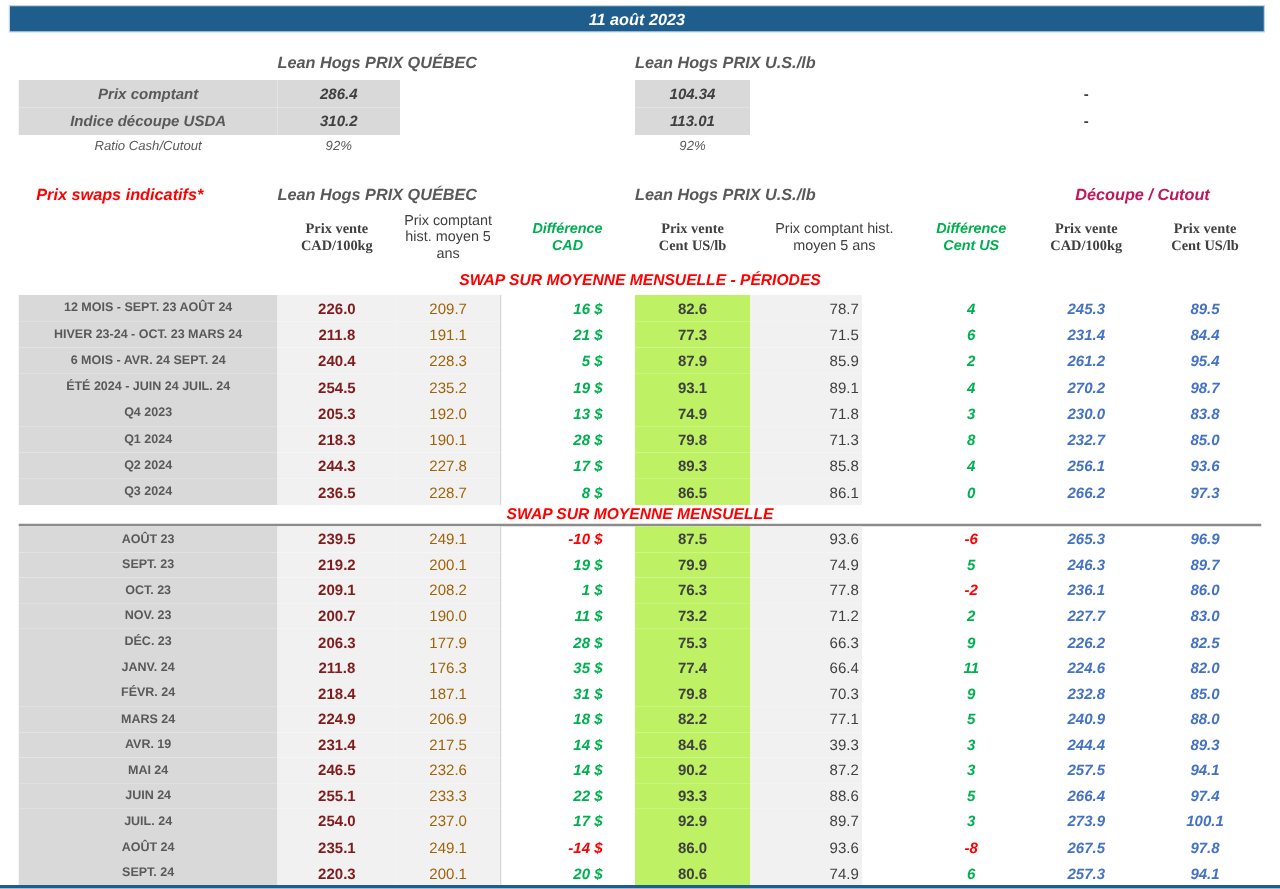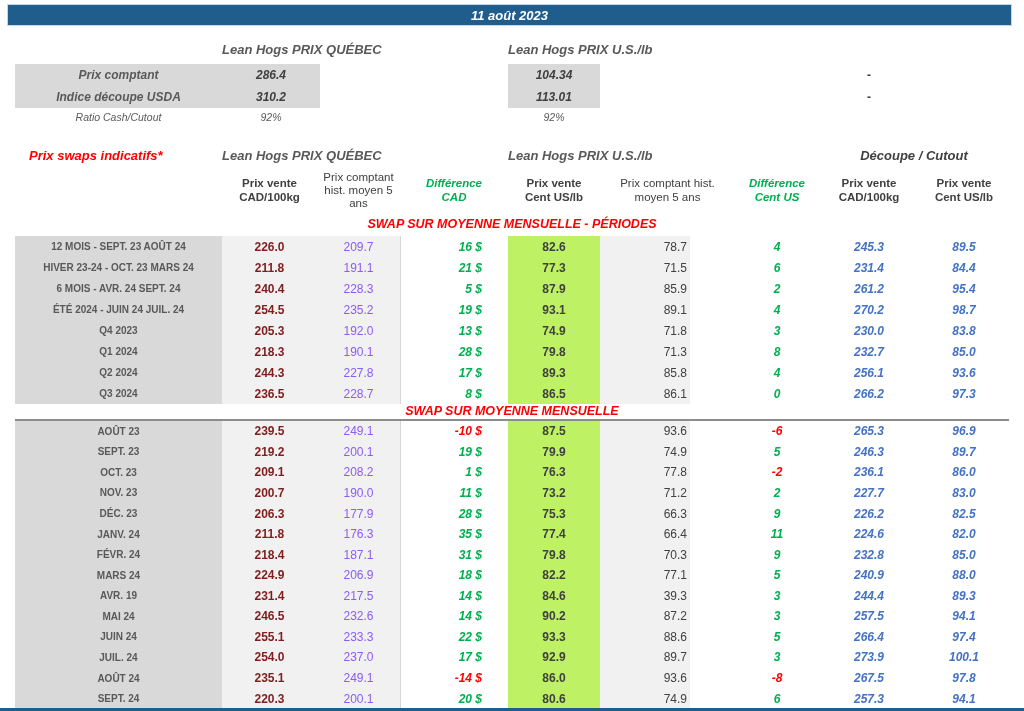--- a/index.html
+++ b/index.html
@@ -21,40 +21,40 @@
   .spotqc{left:222px;width:98px;height:22px;background:#D9D9D9;font-weight:bold;font-style:italic;font-size:12px;}
   .spotus{left:508px;width:92px;height:22px;background:#D9D9D9;font-weight:bold;font-style:italic;font-size:12px;}
   .spotdash{left:819px;width:100px;height:22px;font-weight:bold;color:#404040;font-size:12px;}
   .ratio{background:none;font-weight:normal;font-style:italic;font-size:10.5px;height:18px;color:#595959;}
 
   
   .swaps-title{left:29px;top:148px;font-weight:bold;font-style:italic;font-size:13px;color:#FF0000;}
   .sw-qc{left:222px;top:148px;font-weight:bold;font-style:italic;font-size:13px;color:#595959;}
   .sw-us{left:508px;top:148px;font-weight:bold;font-style:italic;font-size:13px;color:#595959;}
   .sw-cut{left:819px;top:148px;width:190px;text-align:center;font-weight:bold;font-style:italic;
-          font-size:13px;color:#404040;}
+          font-size:13px;color:#be185d;}
 
   
   .tgrid{left:15px;display:grid;grid-template-columns:207px 95px 83px 108px 92px 135px 84px 100px 90px;}
   .hrow{top:167px;grid-auto-rows:47px;}
   .hcell{display:flex;align-items:center;justify-content:center;text-align:center;
          white-space:pre-line;font-size:11.5px;line-height:1.15;color:#404040;}
-  .hb{font-weight:bold;}
+  .hb{font-weight:bold;font-family:Liberation Serif, serif;}
   .hgreen{color:#00B050;font-weight:bold;font-style:italic;}
 
   .sec-title{left:15px;width:994px;text-align:center;color:#FF0000;font-weight:bold;
              font-style:italic;font-size:12.5px;}
   .sec1-title{top:217px;} .sec2-title{top:404px;}
 
   .grid1{top:236px;grid-auto-rows:21px;}
   .grid2{top:421px;grid-auto-rows:20.57px;}
   .cell{display:flex;align-items:center;justify-content:center;font-size:12px;box-sizing:border-box;}
   .lab{background:#D9D9D9;font-weight:bold;color:#595959;font-size:10px;}
   .c1{background:#F1F1F1;font-weight:bold;color:#7f1d1d;}
-  .c2{background:#F1F1F1;color:#8b5cf6;text-align:right;}
+  .c2{background:#F1F1F1;color:#a16207;text-align:right;}
   .c3{justify-content:flex-end;padding-right:26px;color:#00B050;font-weight:bold;font-style:italic;
       border-left:1px solid #D6D6D6;padding-left:36px;}
   .c4{background:#bef264;font-weight:bold;color:#404040;}
   .c5{background:linear-gradient(to right,#F1F1F1 90px,rgba(255,255,255,0) 90px);
       color:#404040;justify-content:flex-end;padding-right:48px;}
   .c6{color:#00B050;font-weight:bold;font-style:italic;}
   .c7,.c8{color:#4472C4;font-weight:bold;font-style:italic;}
   .neg{color:#FF0000 !important;}
 
   .hline{left:15px;top:419px;width:994px;height:2px;background:#8C8C8C;}

